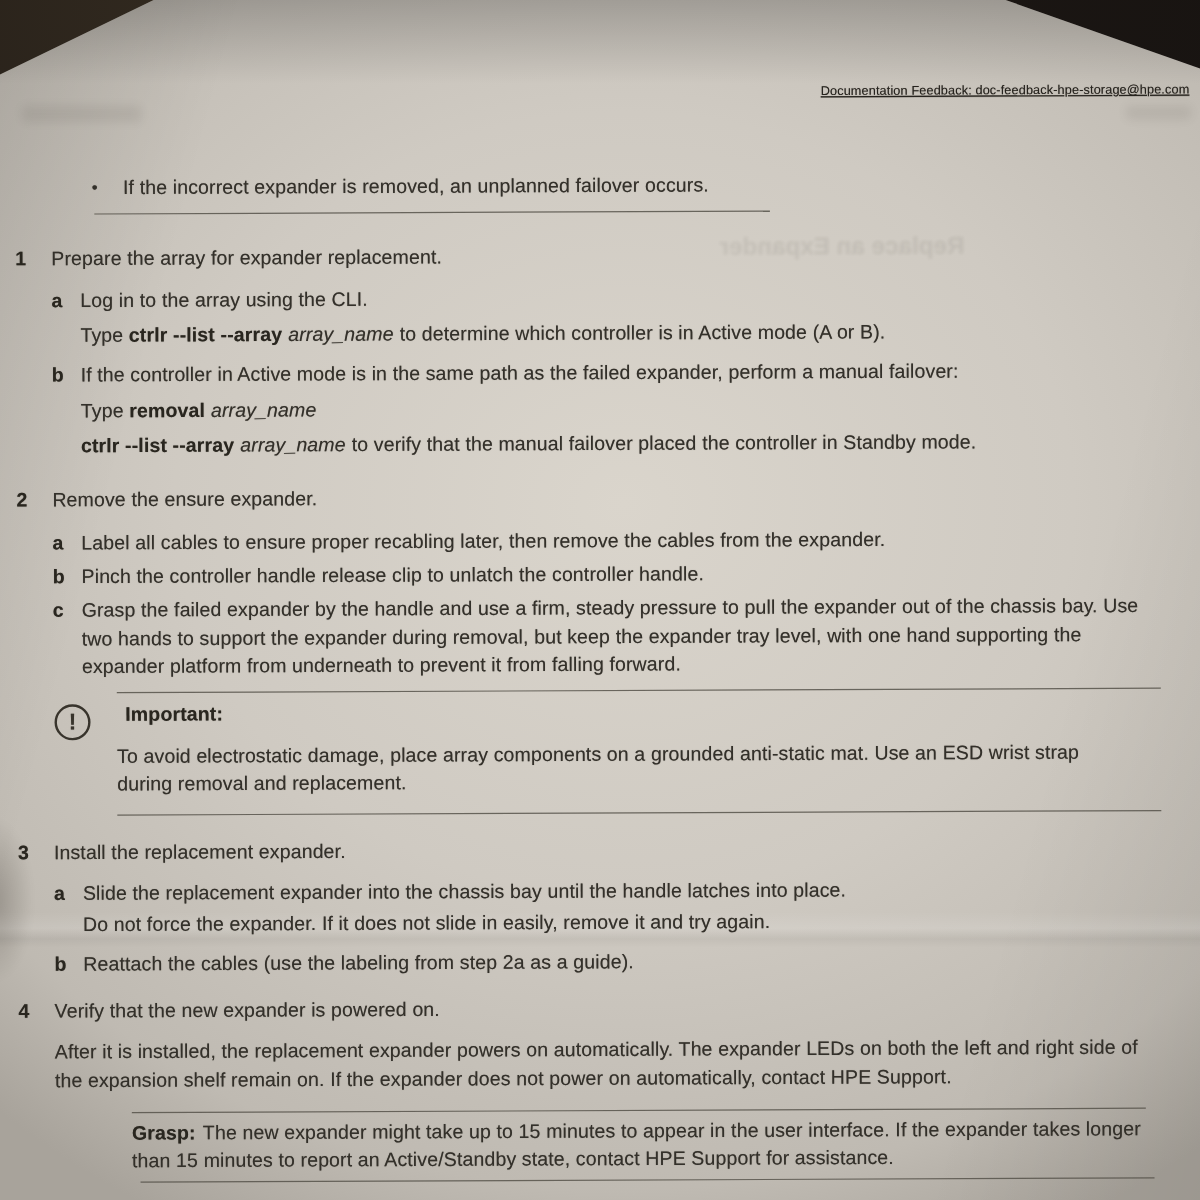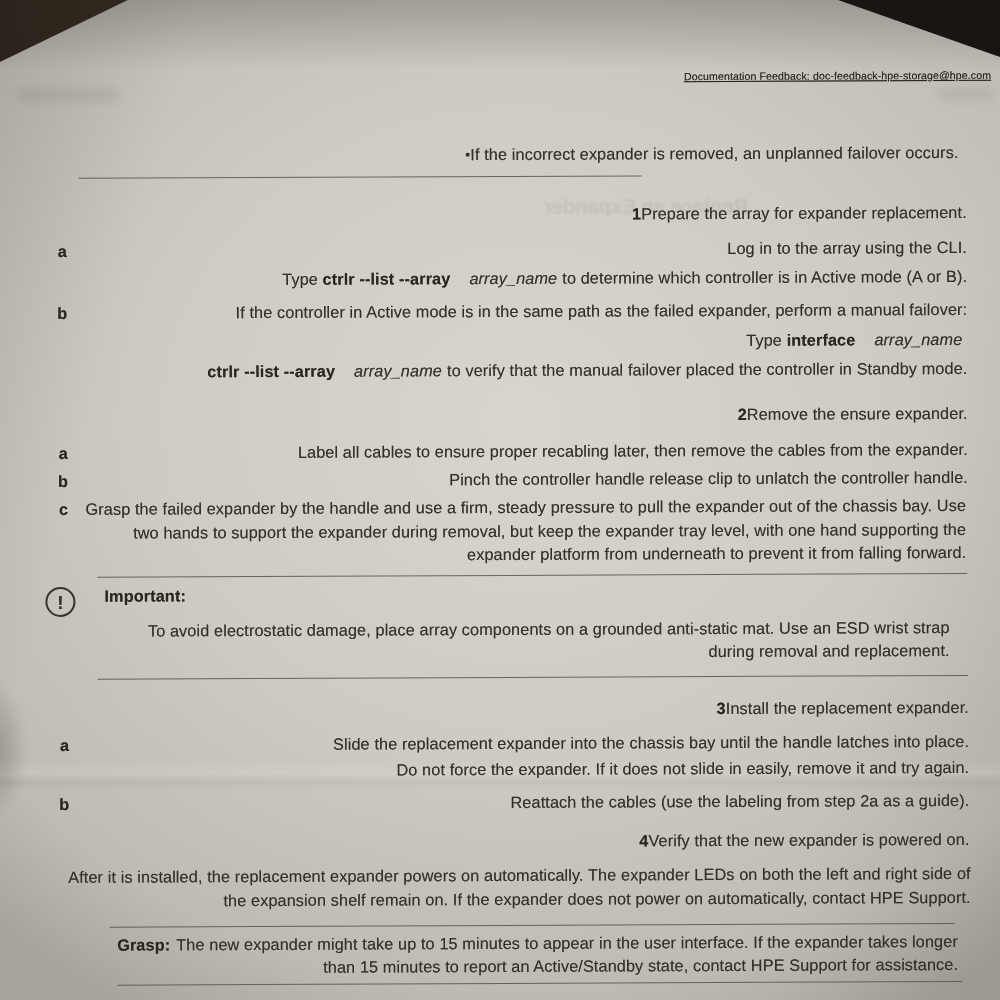--- a/index.html
+++ b/index.html
@@ -8,21 +8,20 @@
     background: radial-gradient(circle at 15% 0%, #31291f 0%, #1b1613 45%, #14110f 100%);
     font-family: "Liberation Sans", "DejaVu Sans", sans-serif;
   }
   .paper {
     position:absolute; inset:0;
     clip-path: polygon(0 62px, 128px 0, 838px 0, 1000px 57px, 1000px 1000px, 0 1000px);
     background:
       linear-gradient(180deg, rgba(0,0,0,0.20) 0%, rgba(0,0,0,0) 7%),
       linear-gradient(105deg, rgba(0,0,0,0.10) 0%, rgba(0,0,0,0) 16%, rgba(0,0,0,0) 82%, rgba(0,0,0,0.07) 100%),
       radial-gradient(ellipse 78% 68% at 52% 42%, #dad5cc 0%, #cfcac2 48%, #bfbab2 84%, #a8a39b 100%);
-    text-align: right;
   }
   .crease {
     position:absolute; left:0; top:760px; width:100%; height:30px; opacity:.35; pointer-events:none;
     background: linear-gradient(180deg, rgba(255,255,255,0) 0%, rgba(255,255,255,0.35) 45%, rgba(0,0,0,0.12) 75%, rgba(0,0,0,0) 100%);
   }
   .edge-shadow {
     position:absolute; left:-6px; top:680px; width:34px; height:140px; opacity:.28; pointer-events:none;
     background: radial-gradient(ellipse at 0% 50%, rgba(30,25,18,0.9), rgba(30,25,18,0) 70%);
     filter: blur(3px);
   }
@@ -31,21 +30,21 @@
     border-radius:4px; pointer-events:none;
   }
   .content {
     position:absolute; inset:0; transform: rotate(-0.25deg); transform-origin:50% 50%;
     color:#33302a; font-size:16.3px; line-height:23px; letter-spacing:.1px;
     text-shadow: 0 0 0.6px rgba(55,50,42,0.55);
   }
   .row { position:absolute; }
   .b { font-weight:700; color:#29261f; }
   .i { font-style:italic; }
-  .cmdline .b { margin-right:19px; }
+  .cmdline .b { margin-right:5px; }
   .cmdline .i { margin-right:5px;font-style:italic; }
   .stepnum { display:inline-block; width:30px; font-weight:700; color:#29261f; }
   .sub { display:flex; }
   .sublabel { flex:0 0 24px; font-weight:700; color:#29261f; }
   .subtext { flex:1 1 auto; }
   .bullet-dot { display:inline-block; width:26px; font-size:14px; vertical-align:1px; }
   .rule { position:absolute; height:1px; background:#56524a; opacity:.85; }
   .header-link {
     position:absolute; top:70px; right:7px; font-size:10.6px; letter-spacing:.1px;
     color:#26231e; text-decoration:underline; line-height:14px;
@@ -95,21 +94,21 @@
       </div>
       <div class="row cmdline" style="top:267px; left:68px; right:32px;">
         <span>Type</span>&nbsp;<span class="b">ctrlr --list --array</span><span class="i">array_name</span><span>to determine which controller is in Active mode (A or B).</span>
       </div>
 
       <div class="row sub" style="top:300px; left:44px; right:32px;">
         <span class="sublabel">b</span>
         <span class="subtext">If the controller in Active mode is in the same path as the failed expander, perform a manual failover:</span>
       </div>
       <div class="row cmdline" style="top:330px; left:68px; right:32px;">
-        <span>Type</span>&nbsp;<span class="b">interface</span><span class="i">array_name</span>
+        <span>Type</span>&nbsp;<span class="b">removal</span><span class="i">array_name</span>
       </div>
       <div class="row cmdline" style="top:359px; left:68px; right:32px;">
         <span class="b">ctrlr --list --array</span><span class="i">array_name</span><span>to verify that the manual failover placed the controller in Standby mode.</span>
       </div>
 
       <div class="row" style="top:404px; left:14px; right:32px;">
         <span class="stepnum">2</span><span>Remove the ensure expander.</span>
       </div>
       <div class="row sub" style="top:440px; left:44px; right:32px;">
         <span class="sublabel">a</span>

